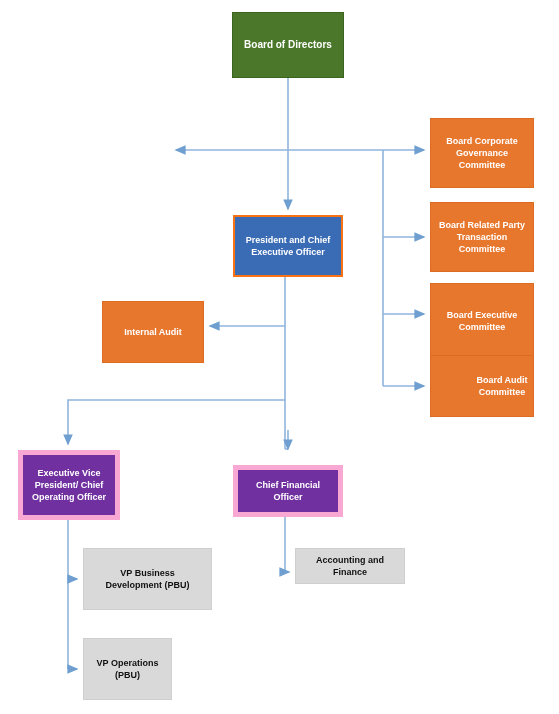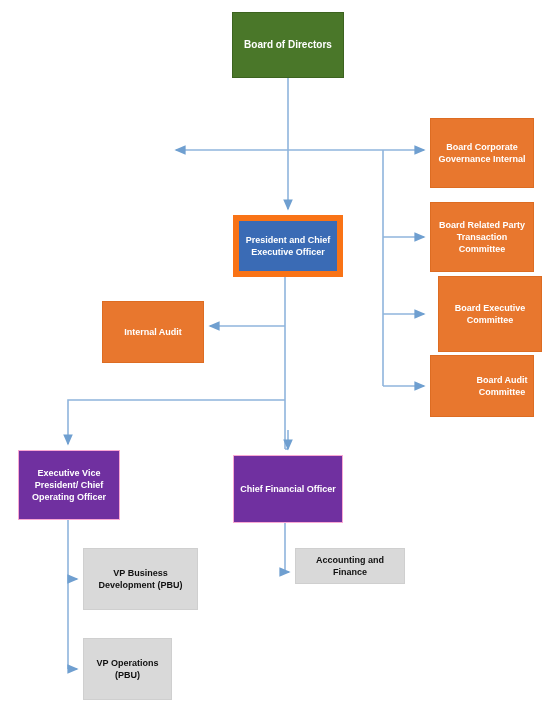--- a/index.html
+++ b/index.html
@@ -51,28 +51,28 @@
   }
   .node-orange {
     background: #E8772E;
     border: 1px solid #dd6c22;
     color: #ffffff;
     font-size: 9px;
     font-weight: bold;
   }
   .node-blue {
     background: #3A6BB5;
-    border: 6px solid #f97316;
+    border: 2px solid #f97316;
     color: #ffffff;
     font-size: 9px;
     font-weight: bold;
   }
   .node-purple {
     background: #7030A0;
-    border: 1px solid #f9a8d4;
+    border: 5px solid #f9a8d4;
     color: #ffffff;
     font-size: 9px;
     font-weight: bold;
   }
   .node-gray {
     background: #D9D9D9;
     border: 1px solid #cfcfcf;
     color: #111111;
     font-size: 9px;
     font-weight: bold;
@@ -124,29 +124,29 @@
     <path d="M285,515 L285,572 L289,572" stroke="#8FB4DC" stroke-width="1.6" fill="none" marker-end="url(#arrowhead)"></path>
   </svg>
 
   <div class="node node-green" style="left:232px; top:12px; width:112px; height:66px;">
     <span class="node-label">Board of Directors</span>
   </div>
 
 
   <div class="node node-orange" style="left:430px; top:118px; width:104px; height:70px;">
     <span class="node-label">Board Corporate
-Governance Internal</span>
+Governance Committee</span>
   </div>
 
   <div class="node node-orange" style="left:430px; top:202px; width:104px; height:70px;">
     <span class="node-label">Board Related Party
 Transaction Committee</span>
   </div>
 
-  <div class="node node-orange" style="left:430px; top:276px; width:104px; height:76px;margin-left:8px;">
+  <div class="node node-orange" style="left:430px; top:283px; width:104px; height:76px;">
     <span class="node-label">Board Executive
 Committee</span>
   </div>
 
   <div class="node node-orange" style="left:430px; top:355px; width:104px; height:62px;padding-left:44px;">
     <span class="node-label">Board Audit Committee</span>
   </div>
 
   <div class="node node-blue" style="left:233px; top:215px; width:110px; height:62px;">
     <span class="node-label">President and Chief
@@ -156,25 +156,25 @@
   <div class="node node-orange" style="left:102px; top:295px; width:102px; height:62px;margin-top:6px;">
     <span class="node-label">Internal Audit</span>
   </div>
 
   <div class="node node-purple" style="left:18px; top:450px; width:102px; height:70px;">
     <span class="node-label">Executive Vice
 President/ Chief
 Operating Officer</span>
   </div>
 
-  <div class="node node-purple" style="left:233px; top:455px; width:110px; height:68px;">
+  <div class="node node-purple" style="left:233px; top:465px; width:110px; height:52px;">
     <span class="node-label">Chief Financial Officer</span>
   </div>
 
-  <div class="node node-gray" style="left:83px; top:548px; width:115px; height:62px;">
+  <div class="node node-gray" style="left:83px; top:548px; width:129px; height:62px;">
     <span class="node-label">VP Business
 Development (PBU)</span>
   </div>
 
   <div class="node node-gray" style="left:83px; top:638px; width:89px; height:62px;">
     <span class="node-label">VP Operations (PBU)</span>
   </div>
 
   <div class="node node-gray" style="left:295px; top:548px; width:110px; height:36px;">
     <span class="node-label">Accounting and Finance</span>

